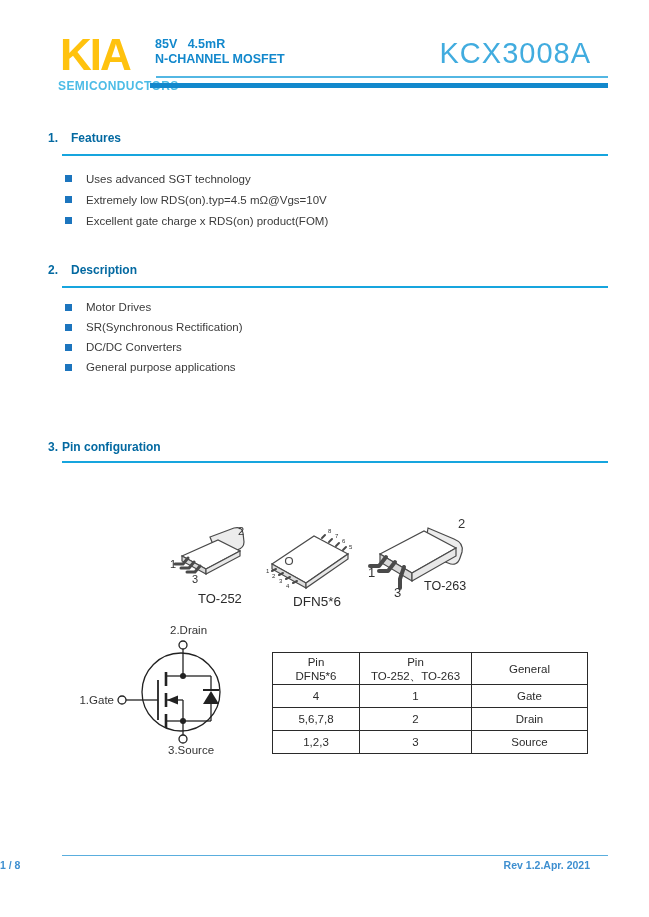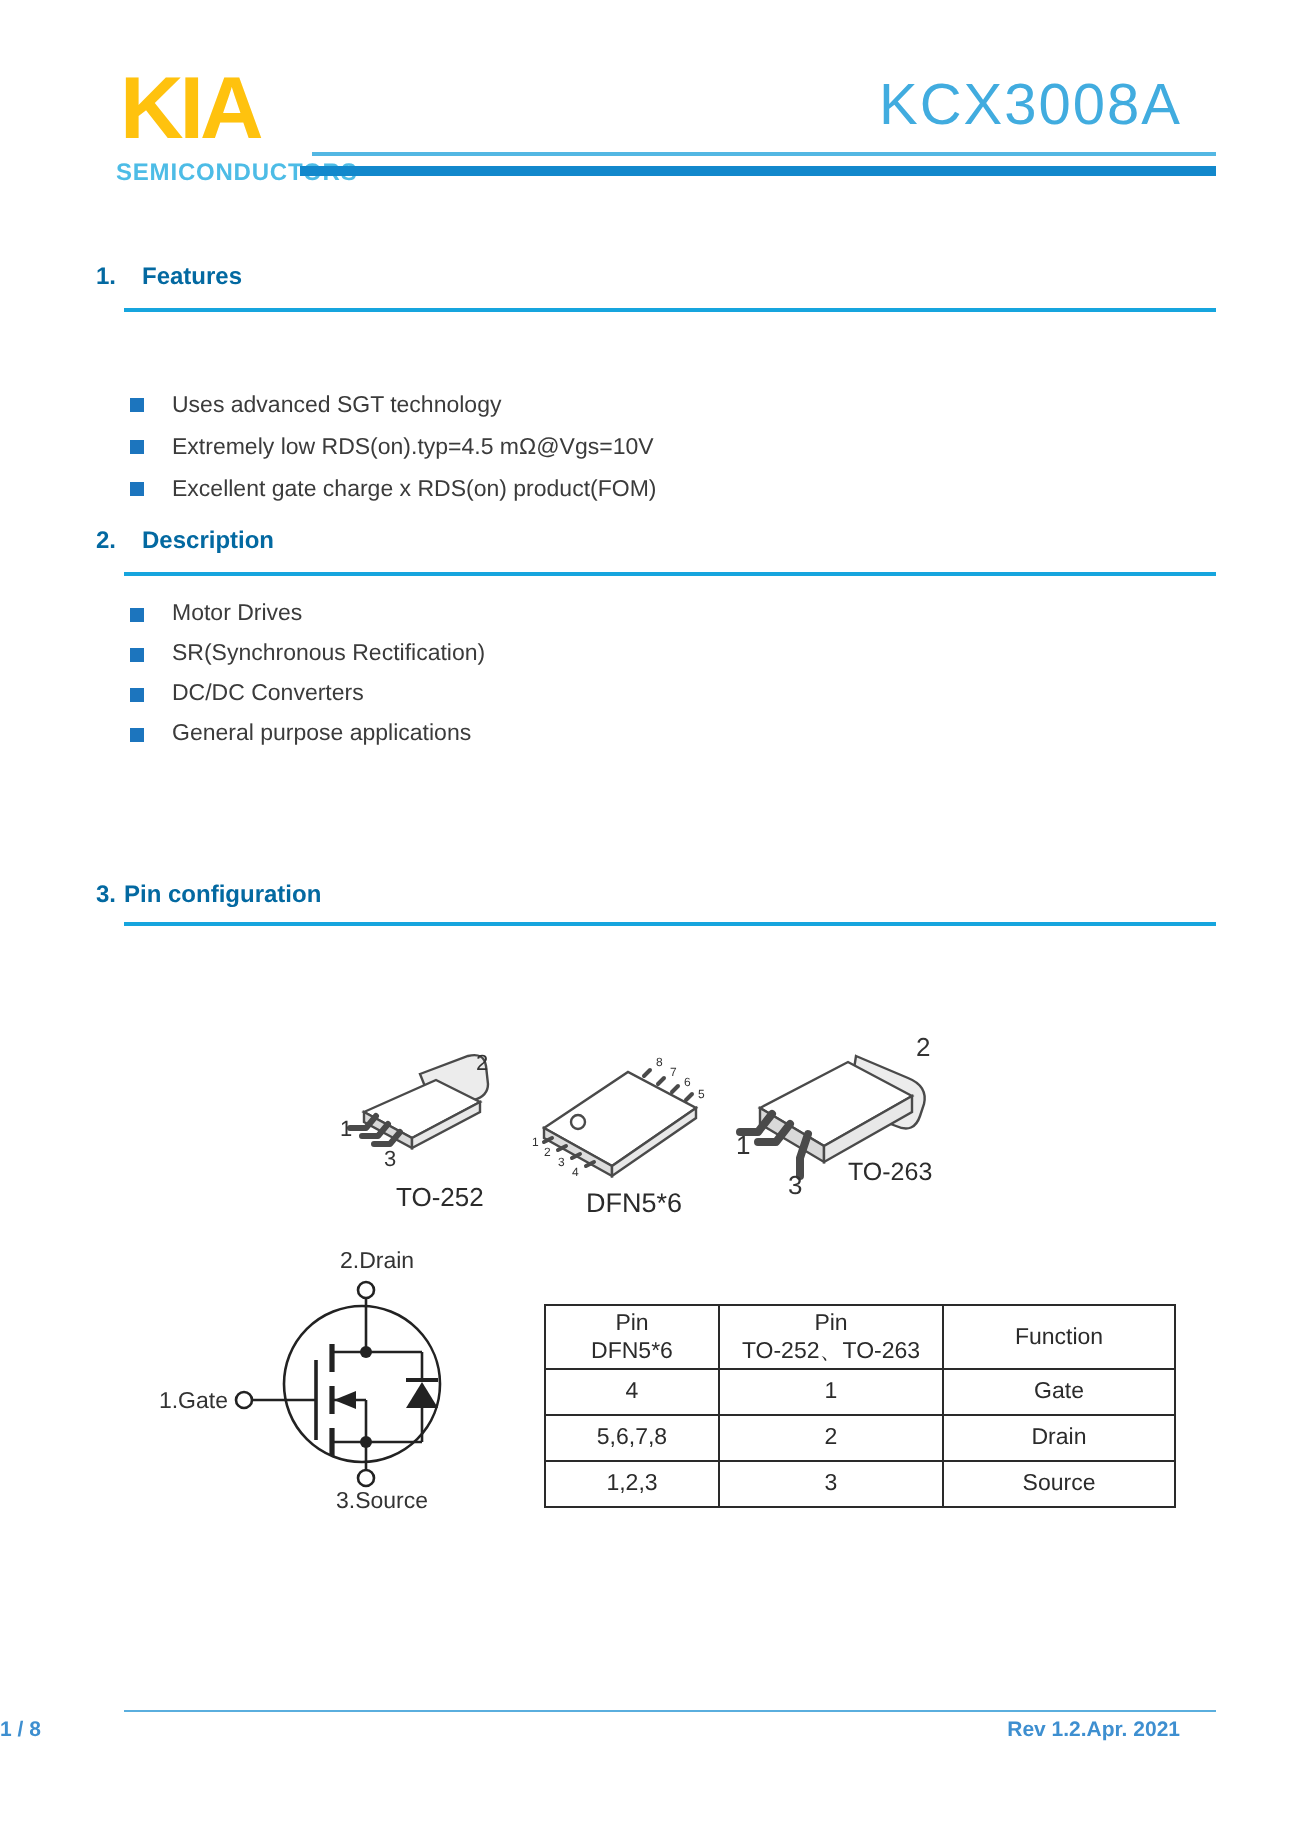--- a/index.html
+++ b/index.html
@@ -75,29 +75,33 @@
     font-size:10.5px; font-weight:bold; color:#3E8FD0;margin-left:32px;
   }
 </style>
 </head>
 <body>
 
 <div class="page">
 
   <div class="logo">KIA</div>
   <div class="logo-sub">SEMICONDUCTORS</div>
+  <div class="subtitle">
+    <div>85V   4.5mR</div>
+    <div>N-CHANNEL MOSFET</div>
+  </div>
   <div class="part-number">KCX3008A</div>
   <div class="thin-rule"></div>
   <div class="thick-rule"></div>
 
   <div class="sec" style="top:131px;">
     <span class="sec-num">1.</span><span>Features</span>
   </div>
   <div class="sec-rule" style="top:154px;"></div>
-  <ul class="blist features" style="top:168px;margin-top:24px;">
+  <ul class="blist features" style="top:168px;">
     <li>
         <span class="bullet"></span>
         <span>Uses advanced SGT technology</span>
       </li>
     <li>
         <span class="bullet"></span>
         <span>Extremely low RDS(on).typ=4.5 mΩ@Vgs=10V</span>
       </li>
     <li>
         <span class="bullet"></span>
@@ -227,21 +231,21 @@
     <thead>
       <tr>
         <th class="c1">
           <div>Pin</div>
           <div>DFN5*6</div>
         </th>
         <th class="c2">
           <div>Pin</div>
           <div>TO-252、TO-263</div>
         </th>
-        <th class="c3">Function</th>
+        <th class="c3">General</th>
       </tr>
     </thead>
     <tbody>
       <tr>
         <td>4</td>
         <td>1</td>
         <td>Gate</td>
       </tr>
       <tr>
         <td>5,6,7,8</td>

